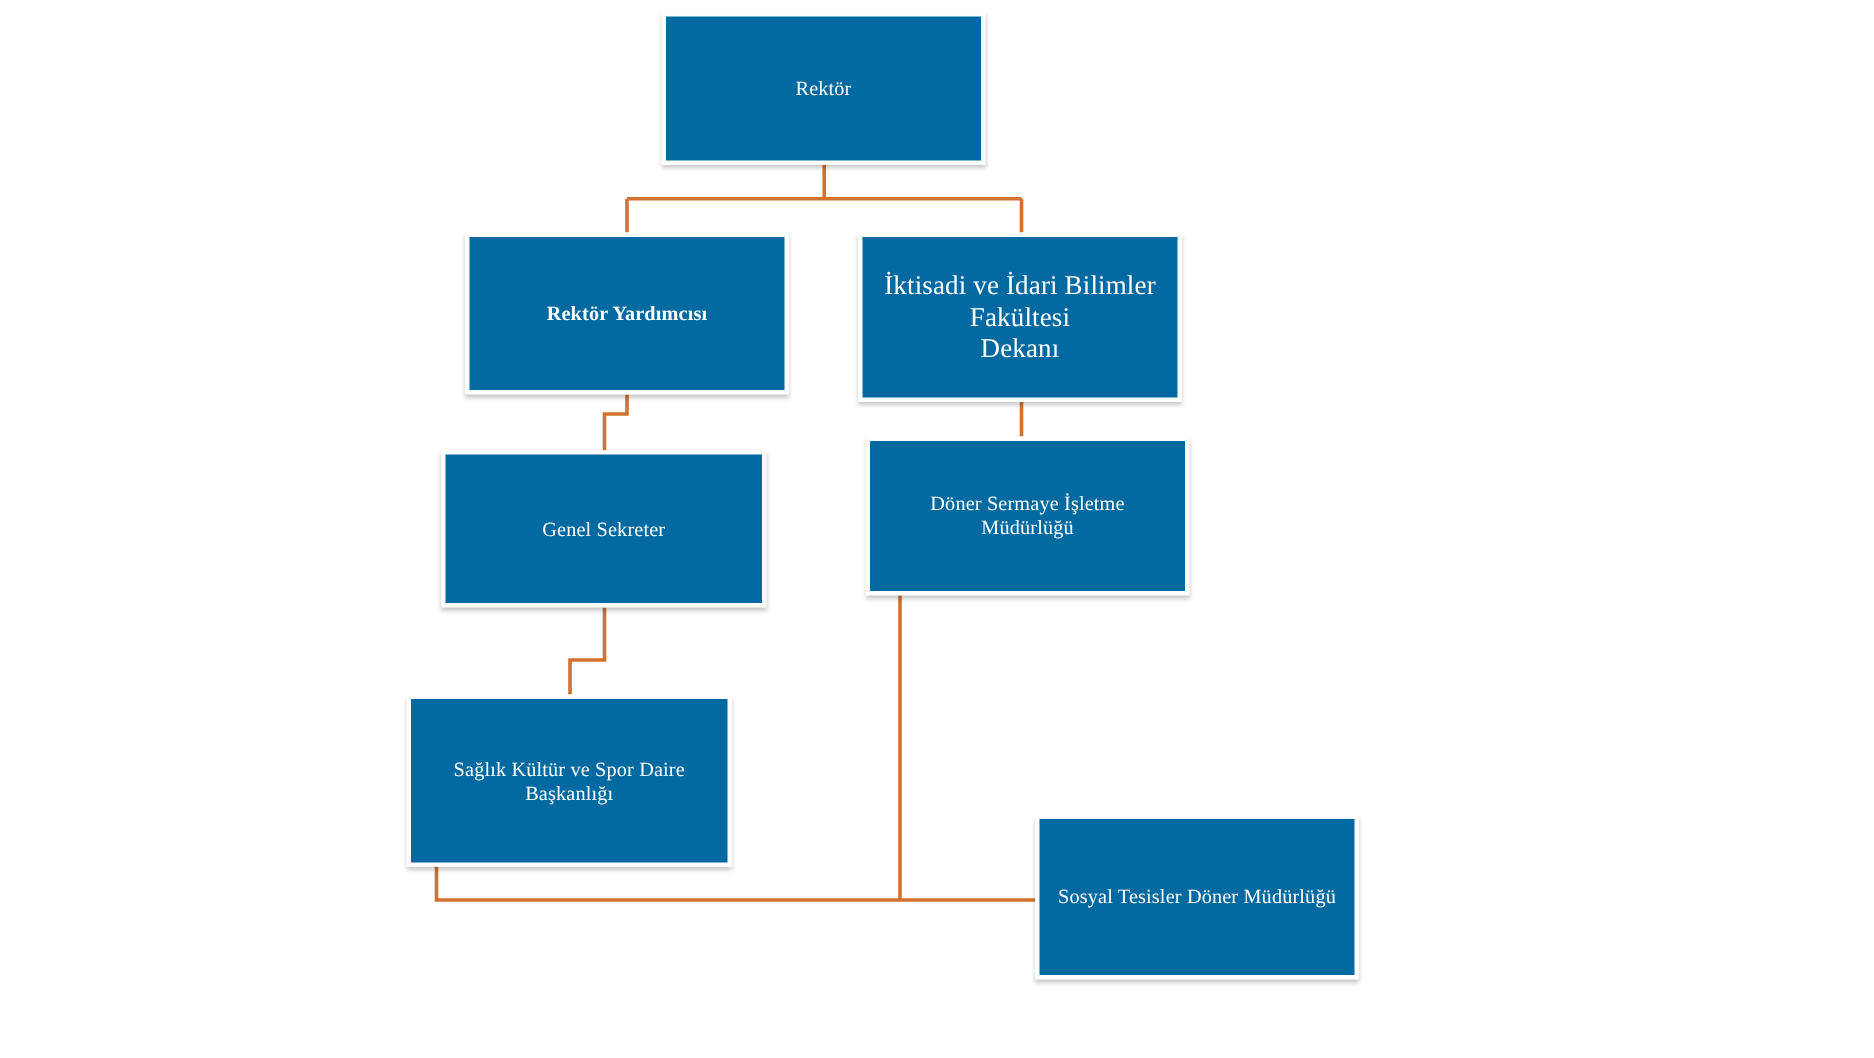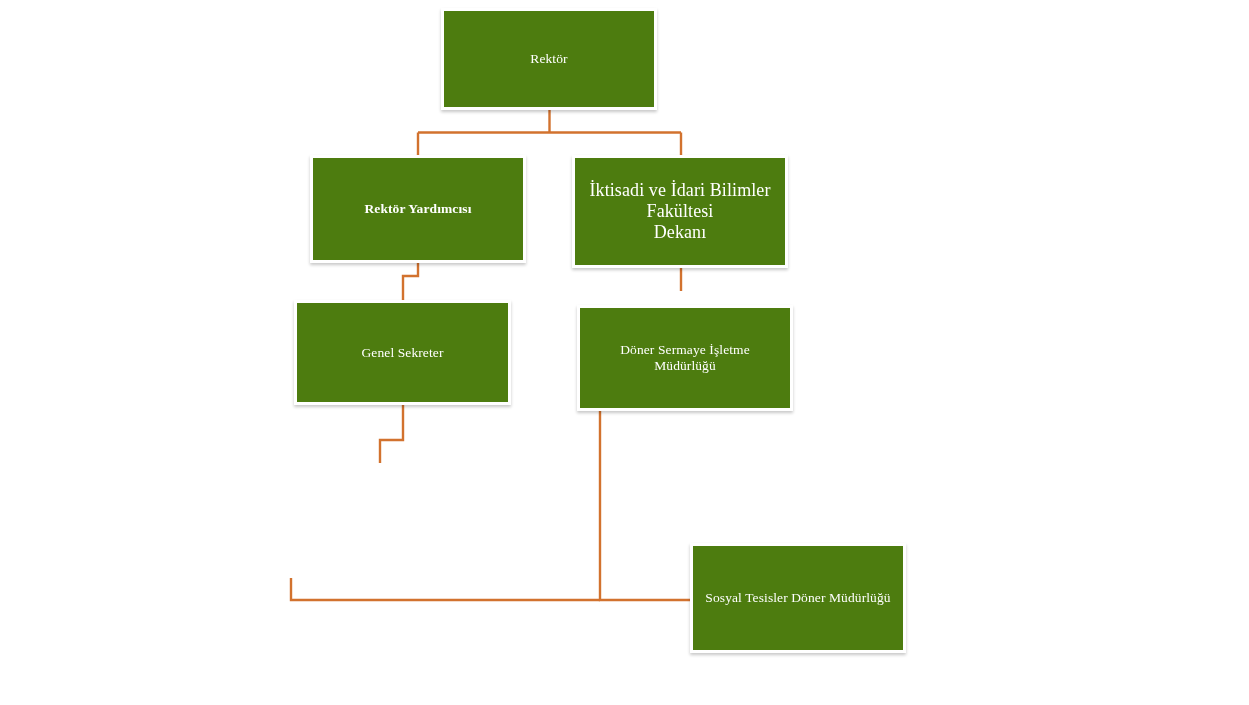--- a/index.html
+++ b/index.html
@@ -36,21 +36,21 @@
     position: absolute;
     z-index: 2;
     background: #ffffff;
     padding: 3px;
     box-sizing: border-box;
     box-shadow: 0 2px 3px rgba(0,0,0,0.22);
   }
   .node-fill {
     width: 100%;
     height: 100%;
-    background: #4d7c0f;
+    background: #0369a1;
     display: flex;
     align-items: center;
     justify-content: flex-start;
     box-sizing: border-box;
   }
   .node-label {
     color: #ffffff;
     font-size: 13.5px;
     line-height: 1.17;
     text-align: center;
@@ -104,27 +104,33 @@
 Dekanı</span>
     </div>
   </div>
 
   <div class="node" style="left:294px; top:300px; width:217px; height:105px;">
     <div class="node-fill">
       <span class="node-label">Genel Sekreter</span>
     </div>
   </div>
 
-  <div class="node" style="left:577px; top:305px; width:216px; height:106px;">
+  <div class="node" style="left:577px; top:291px; width:216px; height:106px;">
     <div class="node-fill">
       <span class="node-label">Döner Sermaye İşletme
 Müdürlüğü</span>
     </div>
   </div>
 
+  <div class="node" style="left:271px; top:463px; width:217px; height:115px;">
+    <div class="node-fill">
+      <span class="node-label">Sağlık Kültür ve Spor Daire
+Başkanlığı</span>
+    </div>
+  </div>
 
   <div class="node" style="left:690px; top:543px; width:216px; height:110px;">
     <div class="node-fill">
       <span class="node-label" style="width:108%;">Sosyal Tesisler Döner Müdürlüğü</span>
     </div>
   </div>
 
 </div>
 
 </body></html>

